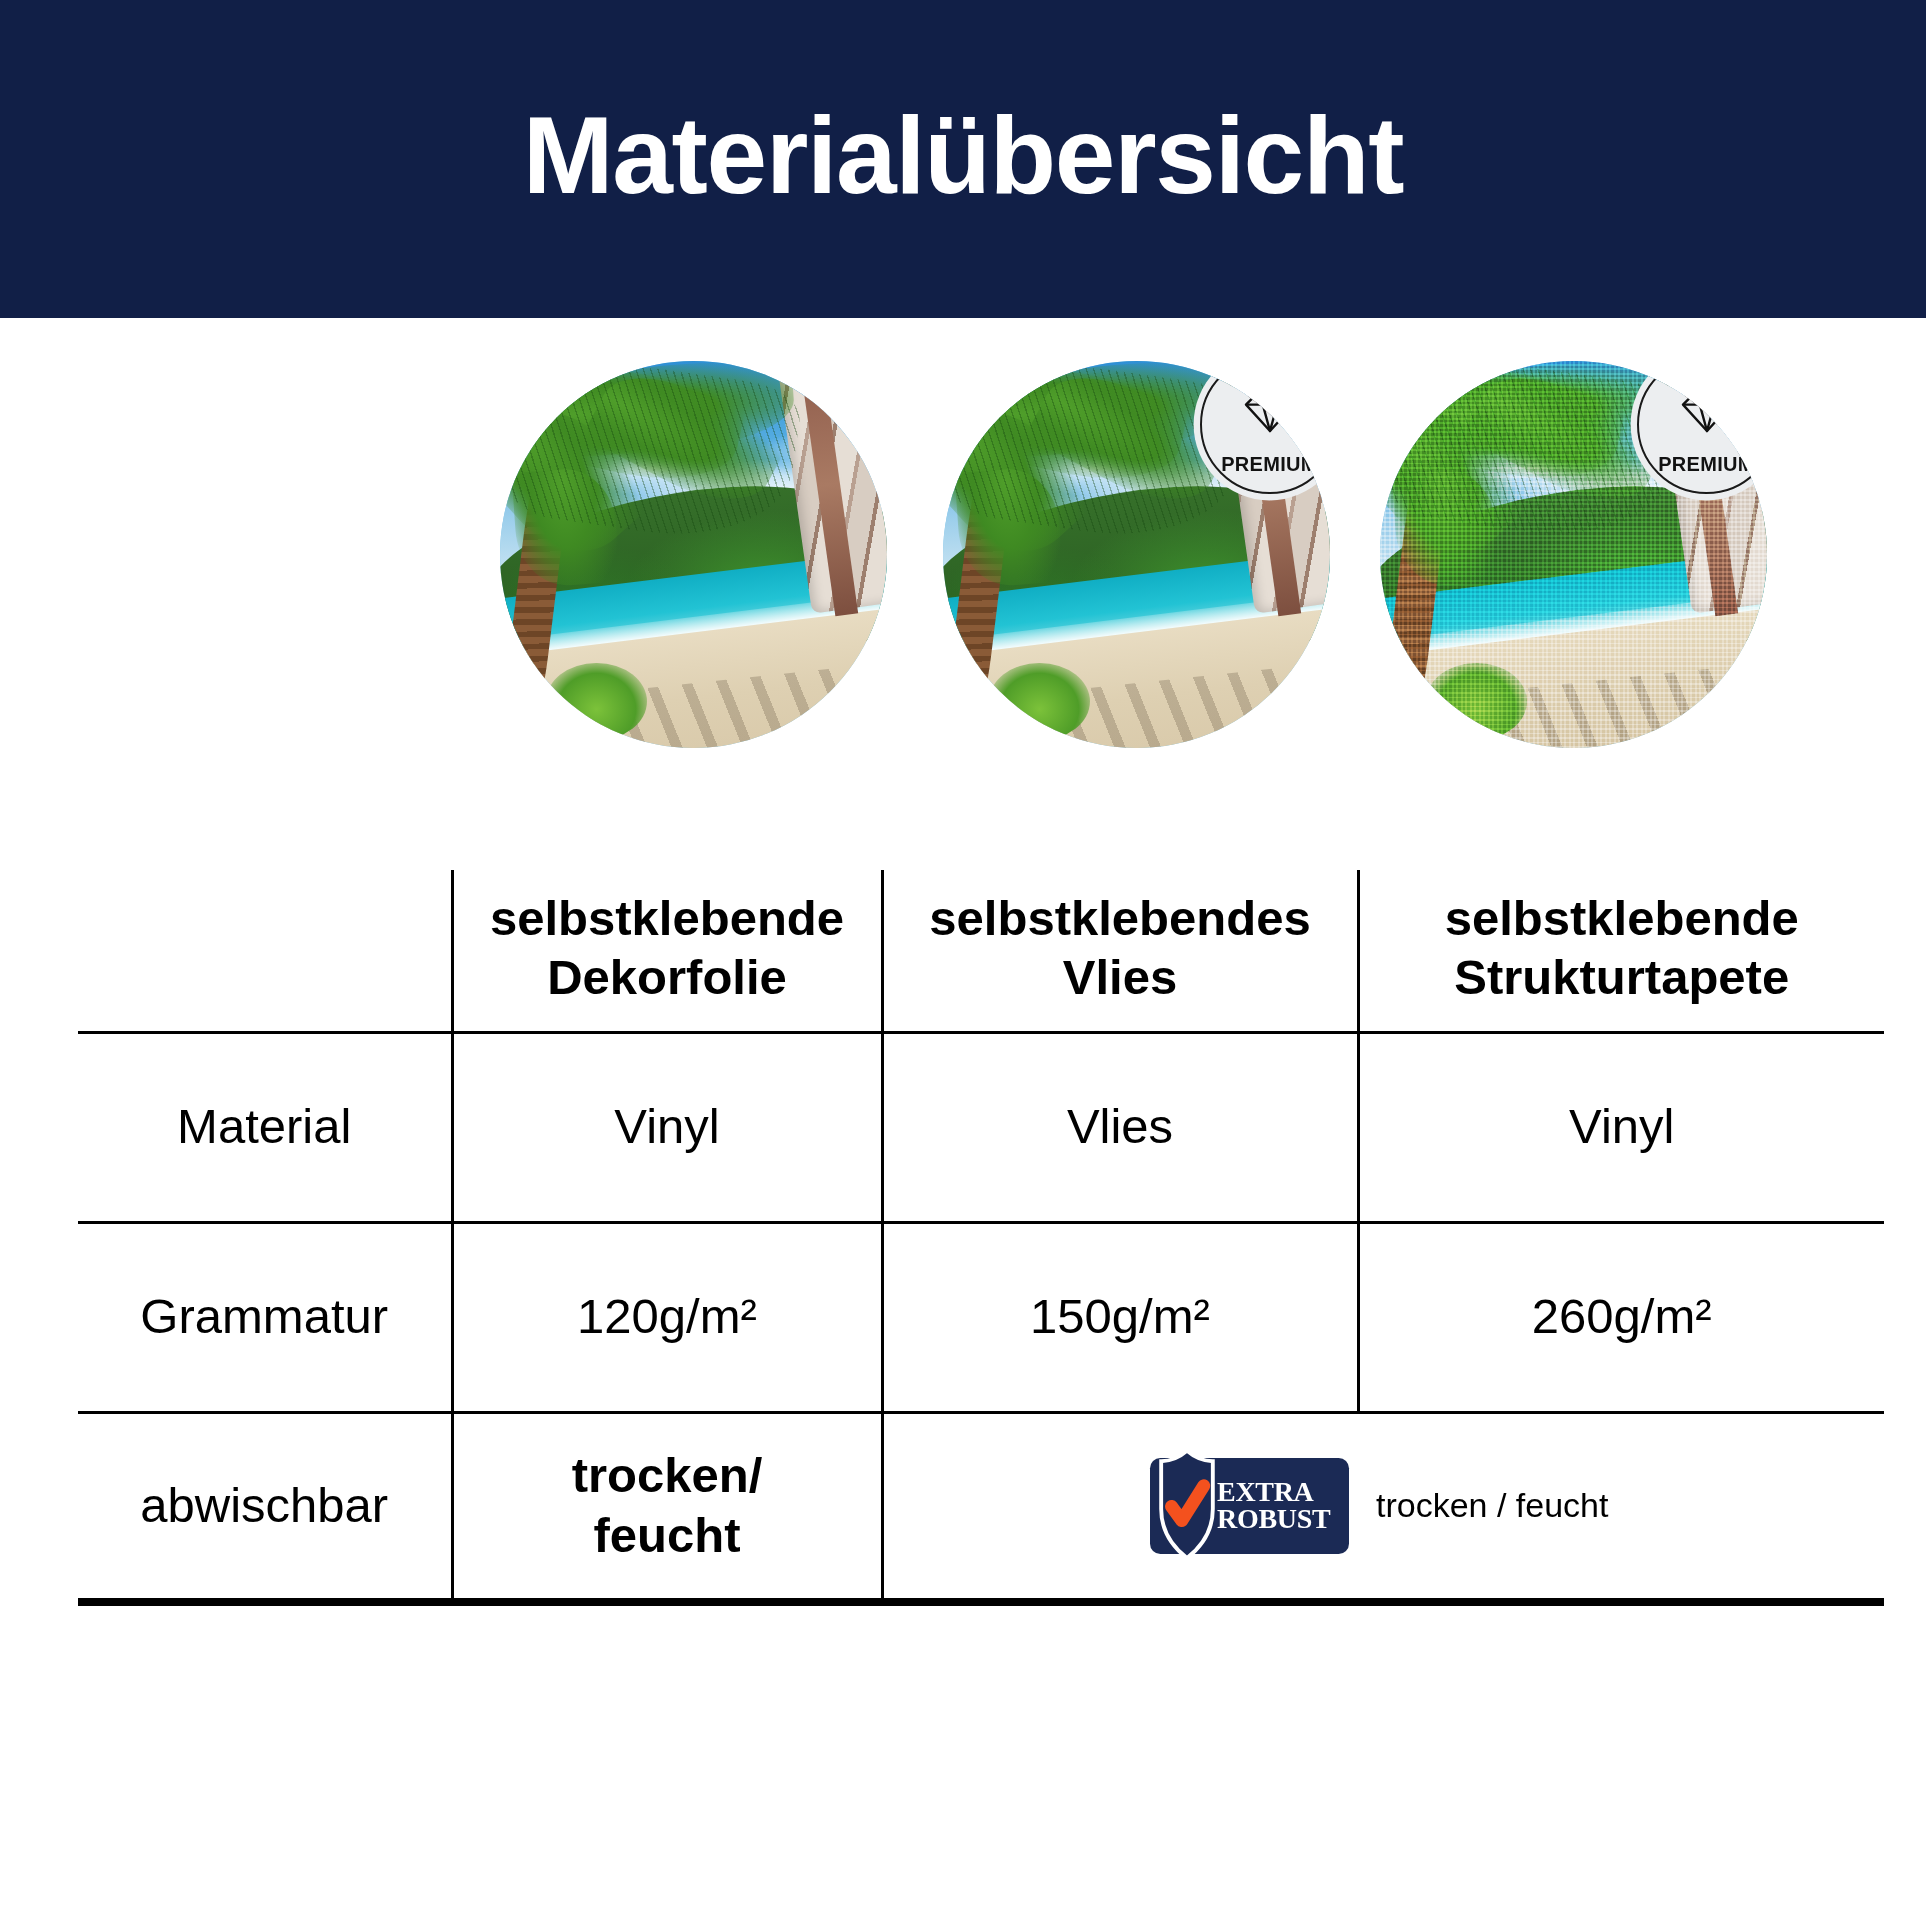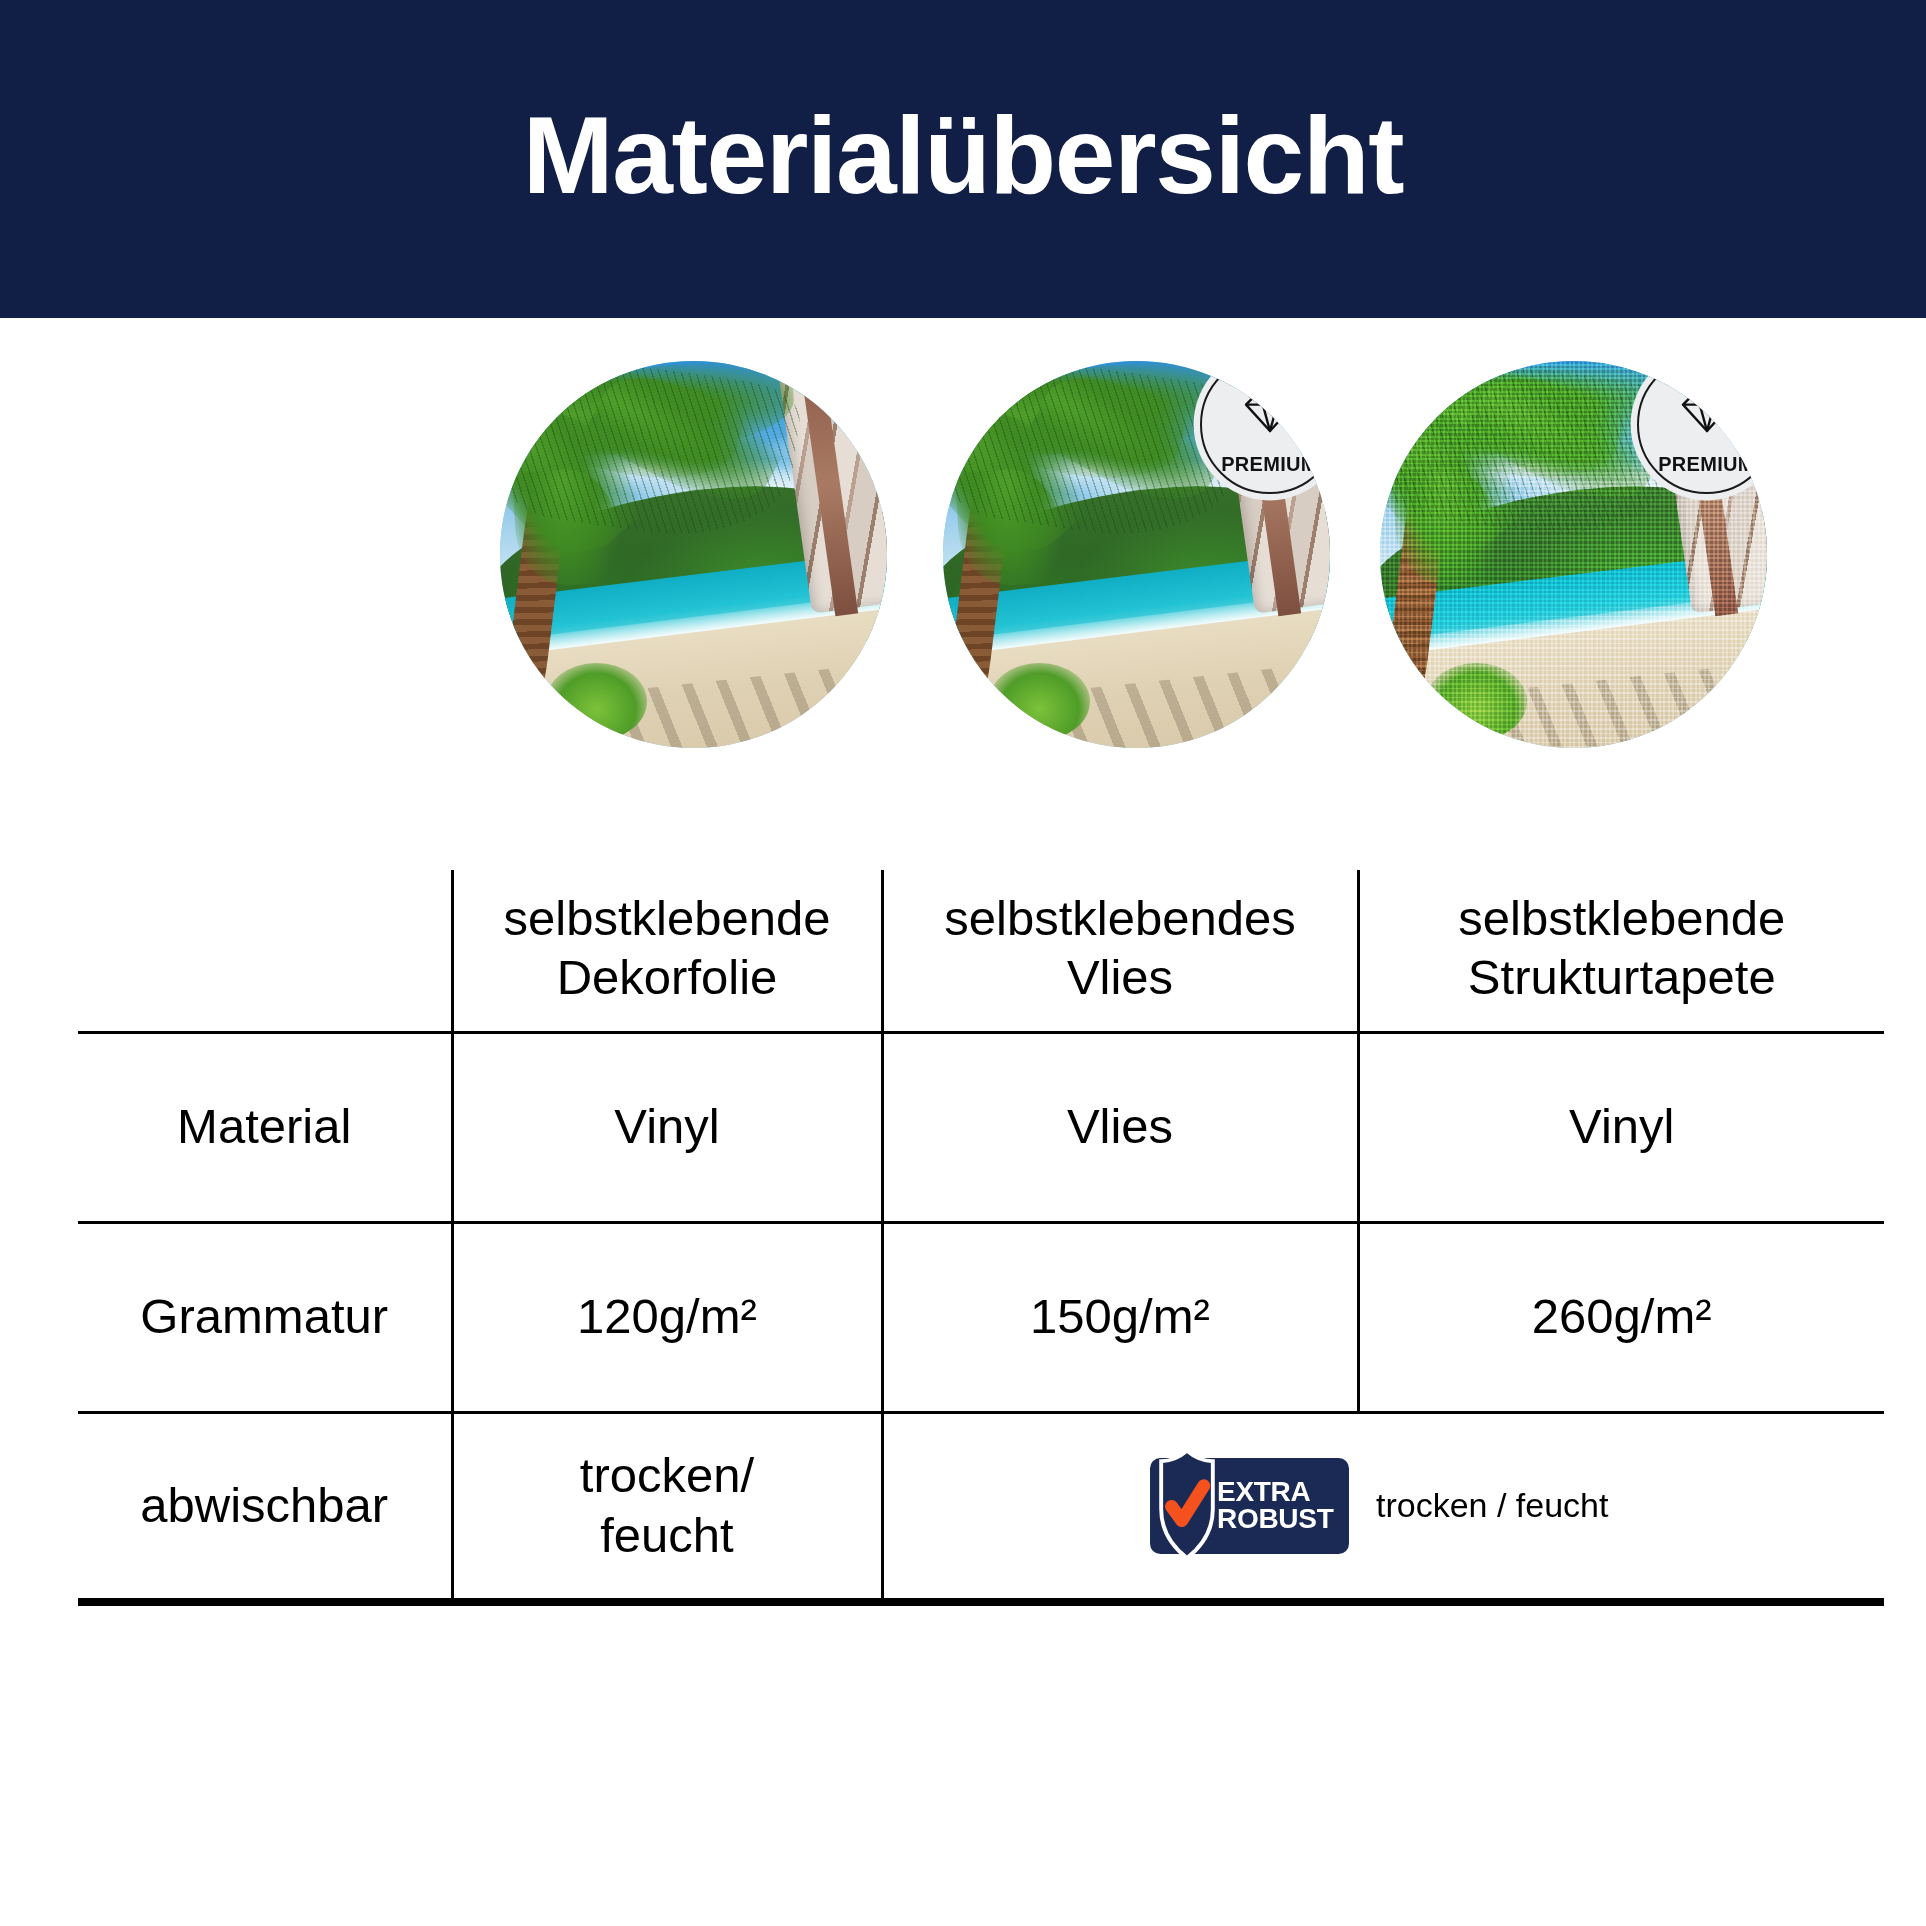--- a/index.html
+++ b/index.html
@@ -168,34 +168,35 @@
 
   .hdr td { height: 162px; vertical-align: middle; padding-bottom: 3.9px; }
   .hdr td.lbl { border: 0; }
   .hdr td.v { border-left: 3.2px solid #000; }
 
   .row td { height: 190px; }
   .row td.lbl { border-top: 3.9px solid #000; text-align: center; }
   .row td.v  { border-top: 3.9px solid #000; border-left: 3.2px solid #000; }
   .row.last td { border-bottom: 8.3px solid #000; }
 
-  .two-line { display: block; }
+  .two-line { display: block; font-weight: bold; }
 
   .robust-cell { position: relative; padding-left: 0; }
   .robust-inner { display: flex; align-items: center; justify-content: center; gap: 27px; }
 
   
   .robust-badge {
     position: relative;
     width: 199px; height: 96px;
     background: #1b2a55;
     border-radius: 10.3px;
     display: flex; align-items: center; gap: 6.4px;
     padding-left: 67px;
     flex: 0 0 auto;
+    font-family: Liberation Serif, serif;
   }
   .robust-shield {
     position: absolute; left: 6.4px; top: -10.3px;
     width: 62px; height: 117px;
   }
   .robust-words {
     display: flex; flex-direction: column;
     line-height: .96; color: #ffffff;
     font-weight: bold; text-align: left;
   }

